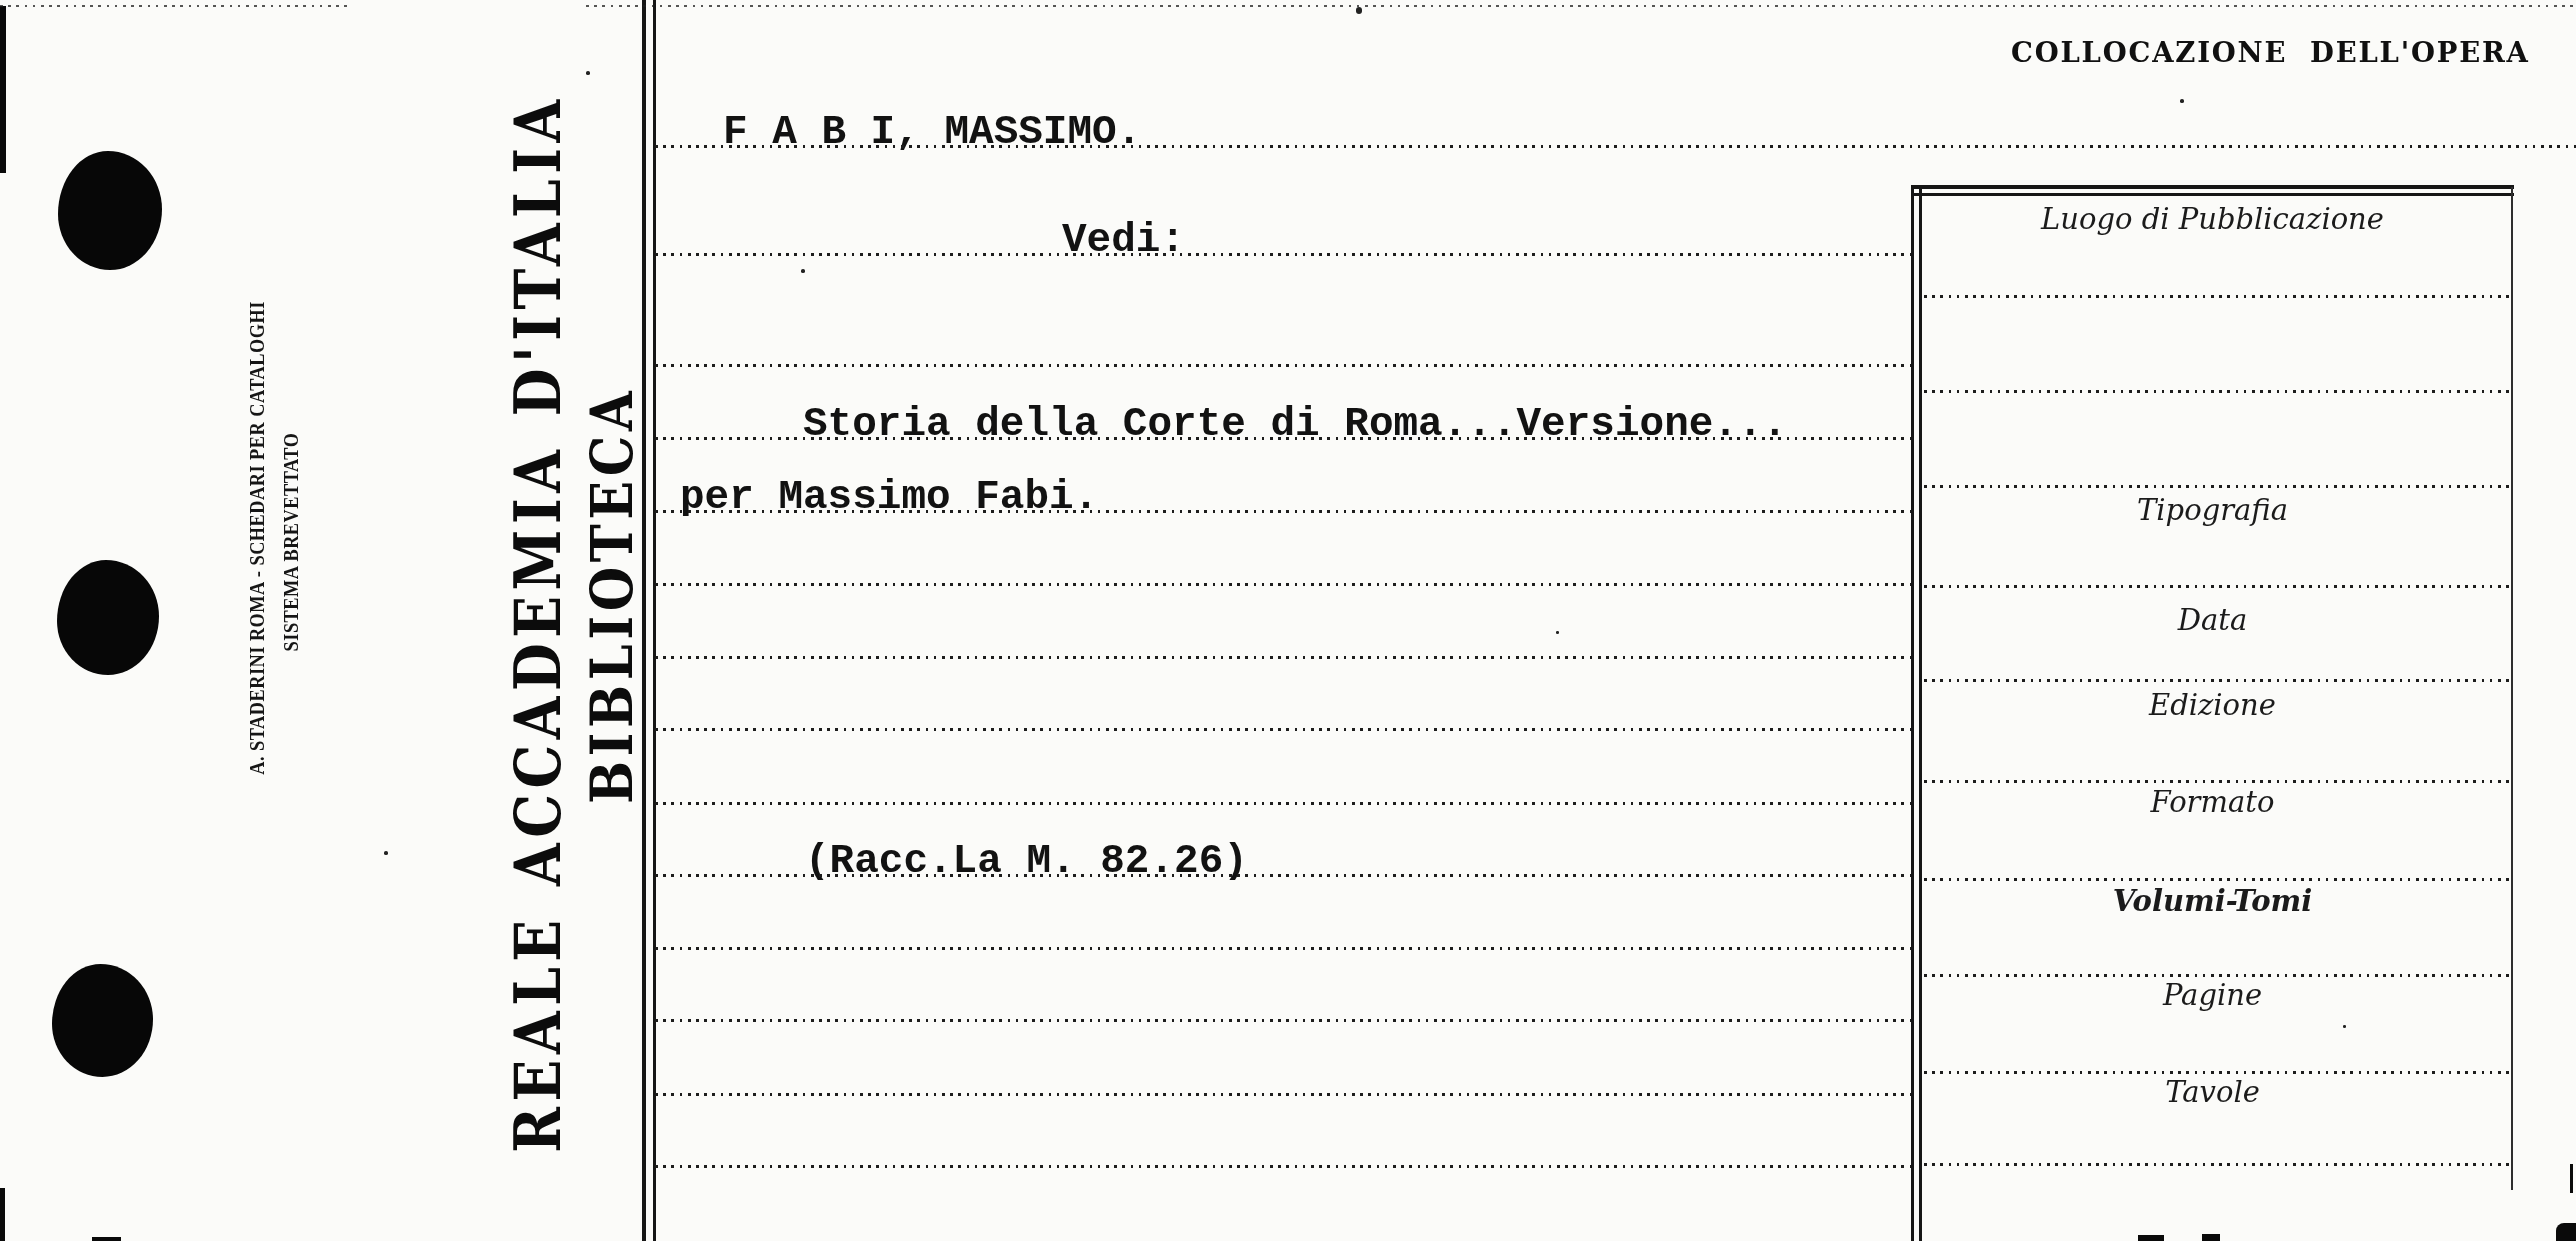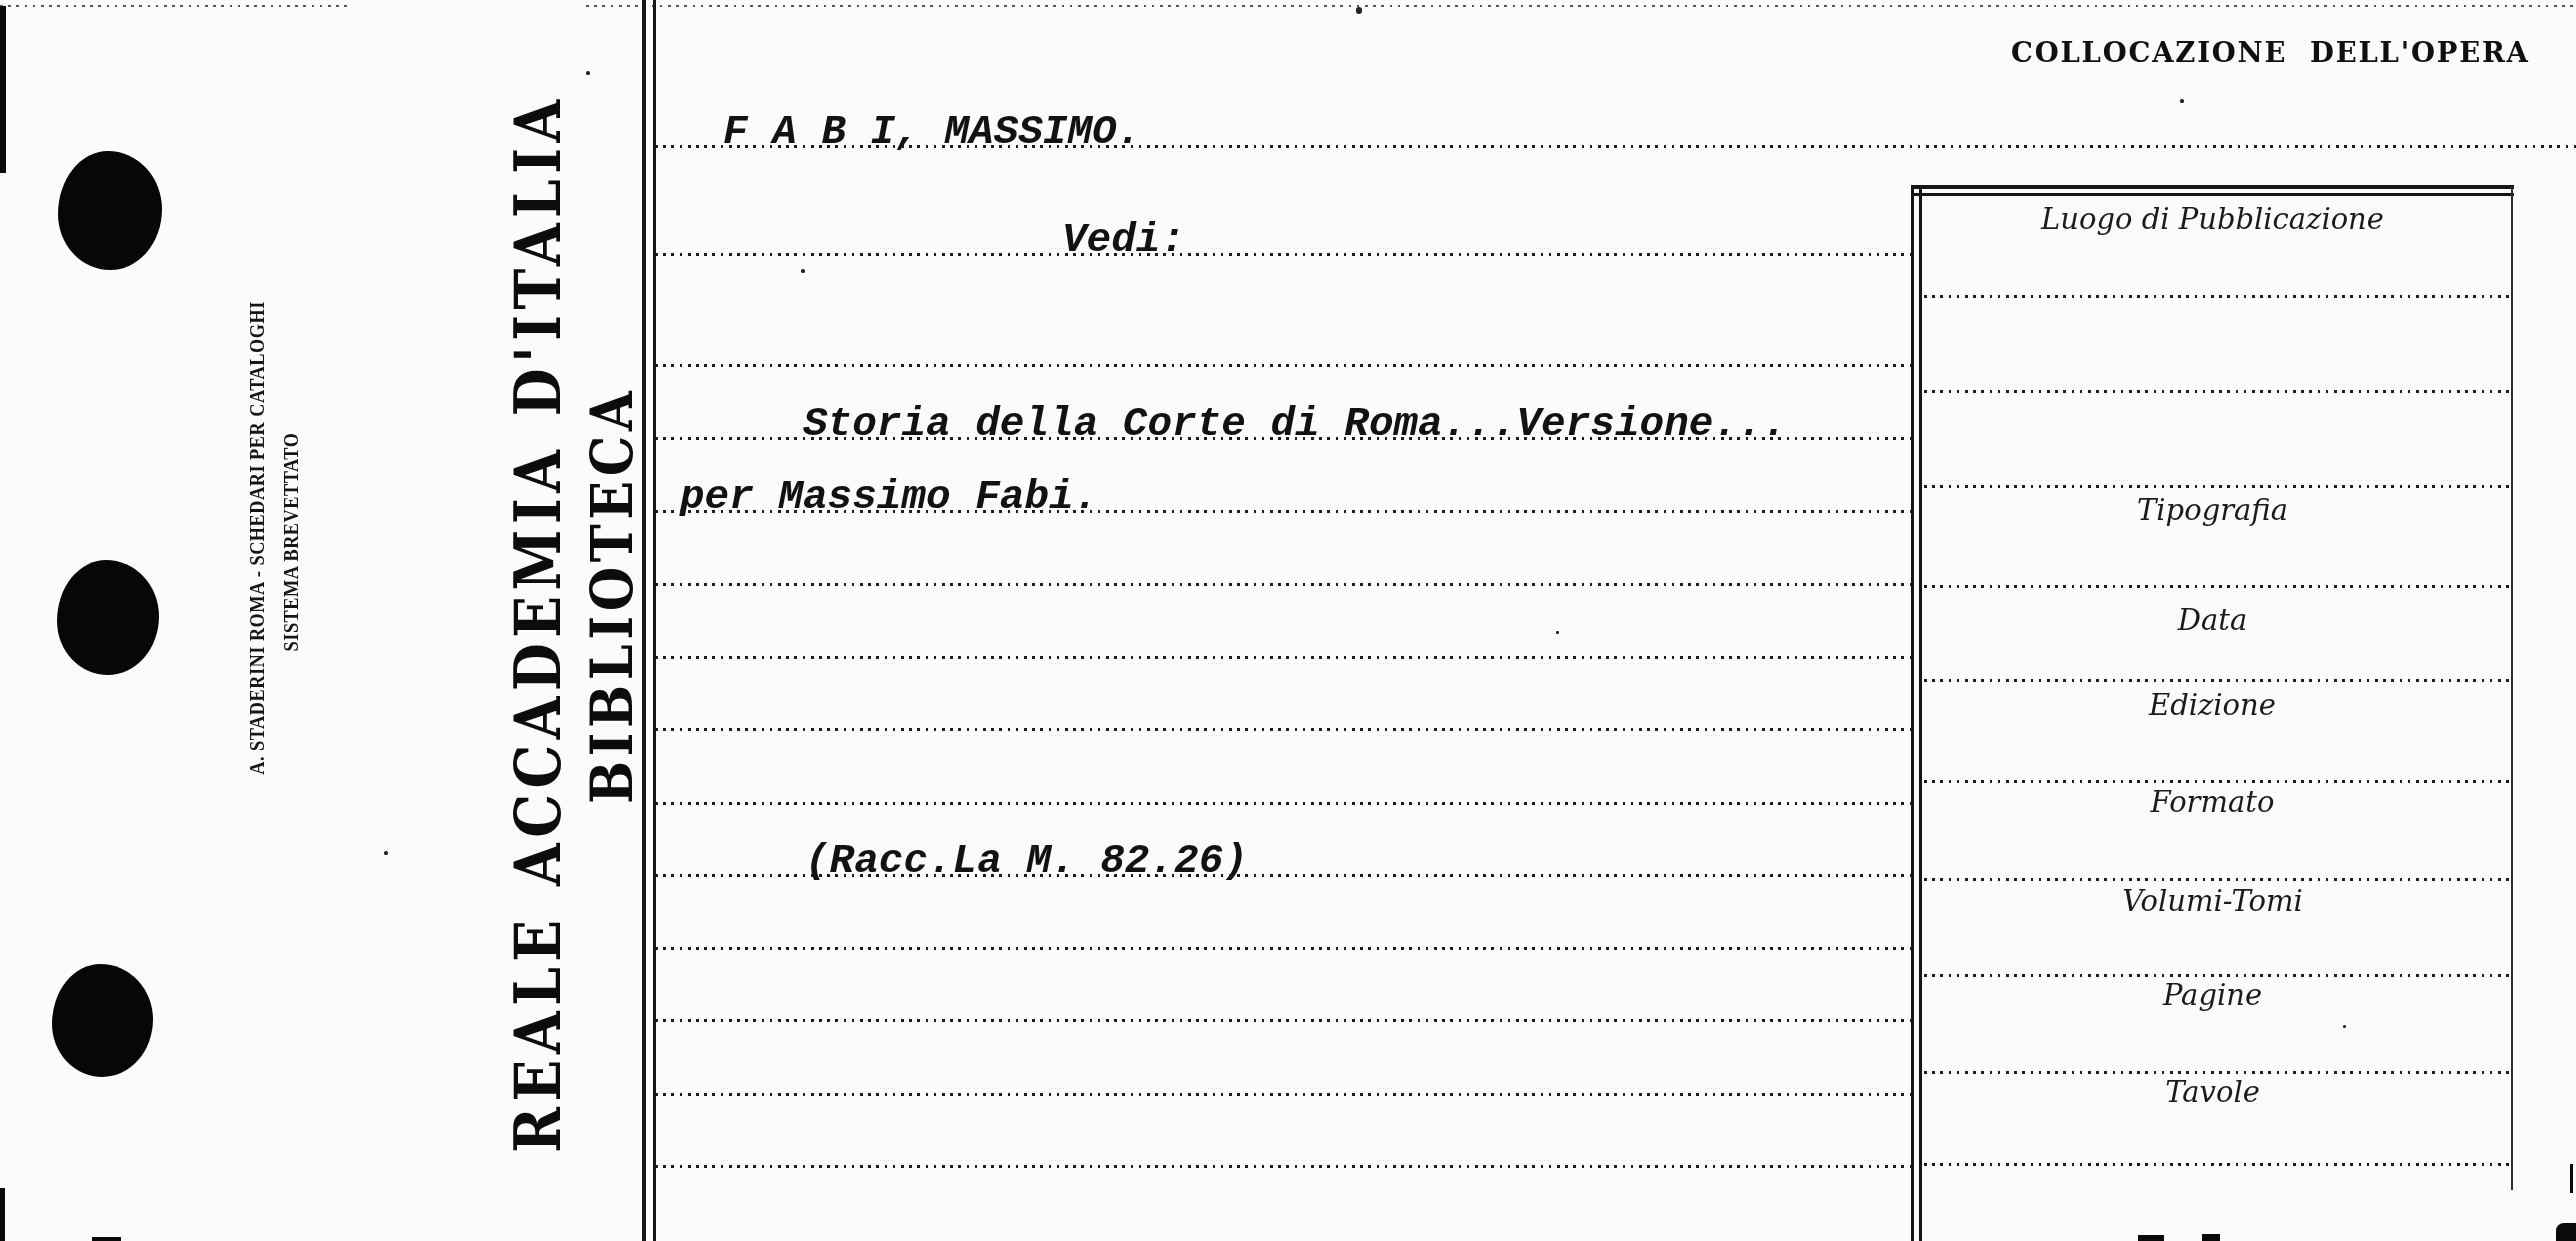--- a/index.html
+++ b/index.html
@@ -19,21 +19,20 @@
   .dotted-h.faint{opacity:.75;}
   
   .typed{
     position:absolute;
     font-family:"Liberation Mono", monospace;
     font-weight:700;
     font-size:41px;line-height:41px;
     letter-spacing:0px;
     color:#121212;
     white-space:pre;
-    font-style:italic;
   }
   
   .collocazione{
     position:absolute;
     font-family:"DejaVu Serif", serif;
     font-weight:700;
     font-size:27.5px;line-height:31px;
     letter-spacing:1.8px;
     color:#101010;
     white-space:pre;
@@ -157,17 +156,17 @@
     <div class="dotted-h" style="left: 1924px; top: 780px; width: 586px;"></div>
     <div class="dotted-h" style="left: 1924px; top: 878px; width: 586px;"></div>
     <div class="dotted-h" style="left: 1924px; top: 974px; width: 586px;"></div>
     <div class="dotted-h" style="left: 1924px; top: 1071px; width: 586px;"></div>
     <div class="dotted-h" style="left: 1924px; top: 1163px; width: 586px;"></div>
     <div class="box-label" style="top: 199px;">Luogo di Pubblicazione</div>
     <div class="box-label" style="top: 490px;">Tipografia</div>
     <div class="box-label" style="top: 600px;">Data</div>
     <div class="box-label" style="top: 685px;">Edizione</div>
     <div class="box-label" style="top: 782px;">Formato</div>
-    <div class="box-label" style="top: 881px;">Volumi-Tomi</div>
+    <div class="box-label" style="top: 881px; font-weight: bold;">Volumi-Tomi</div>
     <div class="box-label" style="top: 975px;">Pagine</div>
     <div class="box-label" style="top: 1072px;">Tavole</div>
   </div>
 
 
 </body></html>

